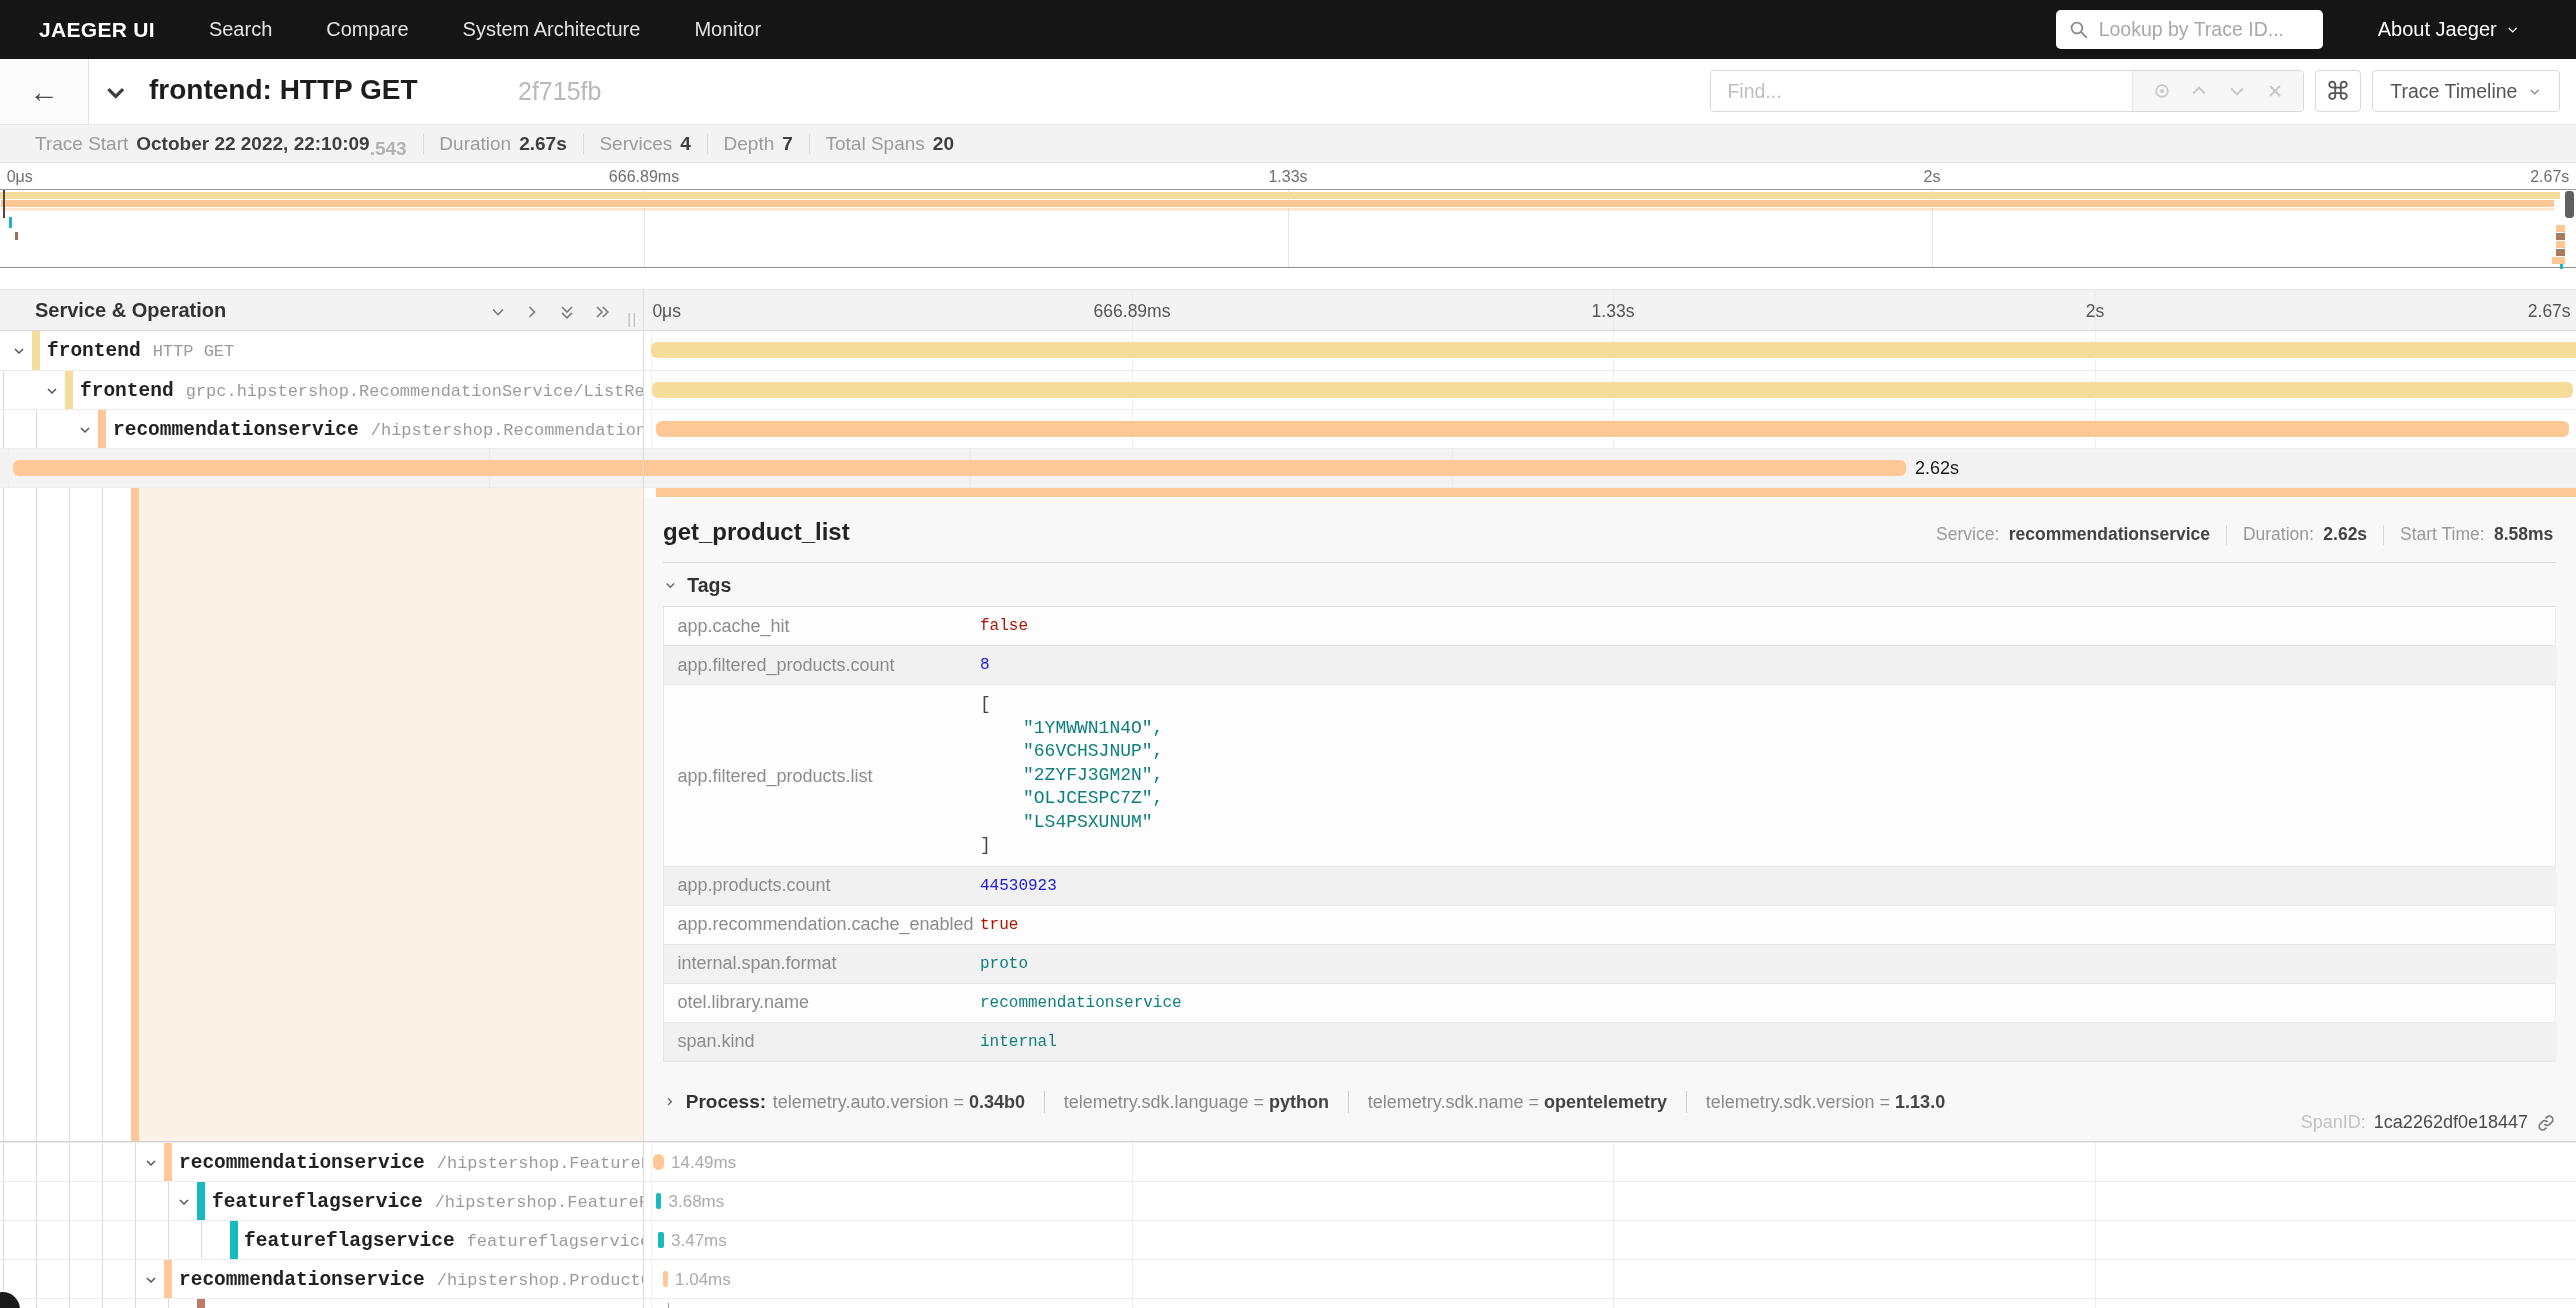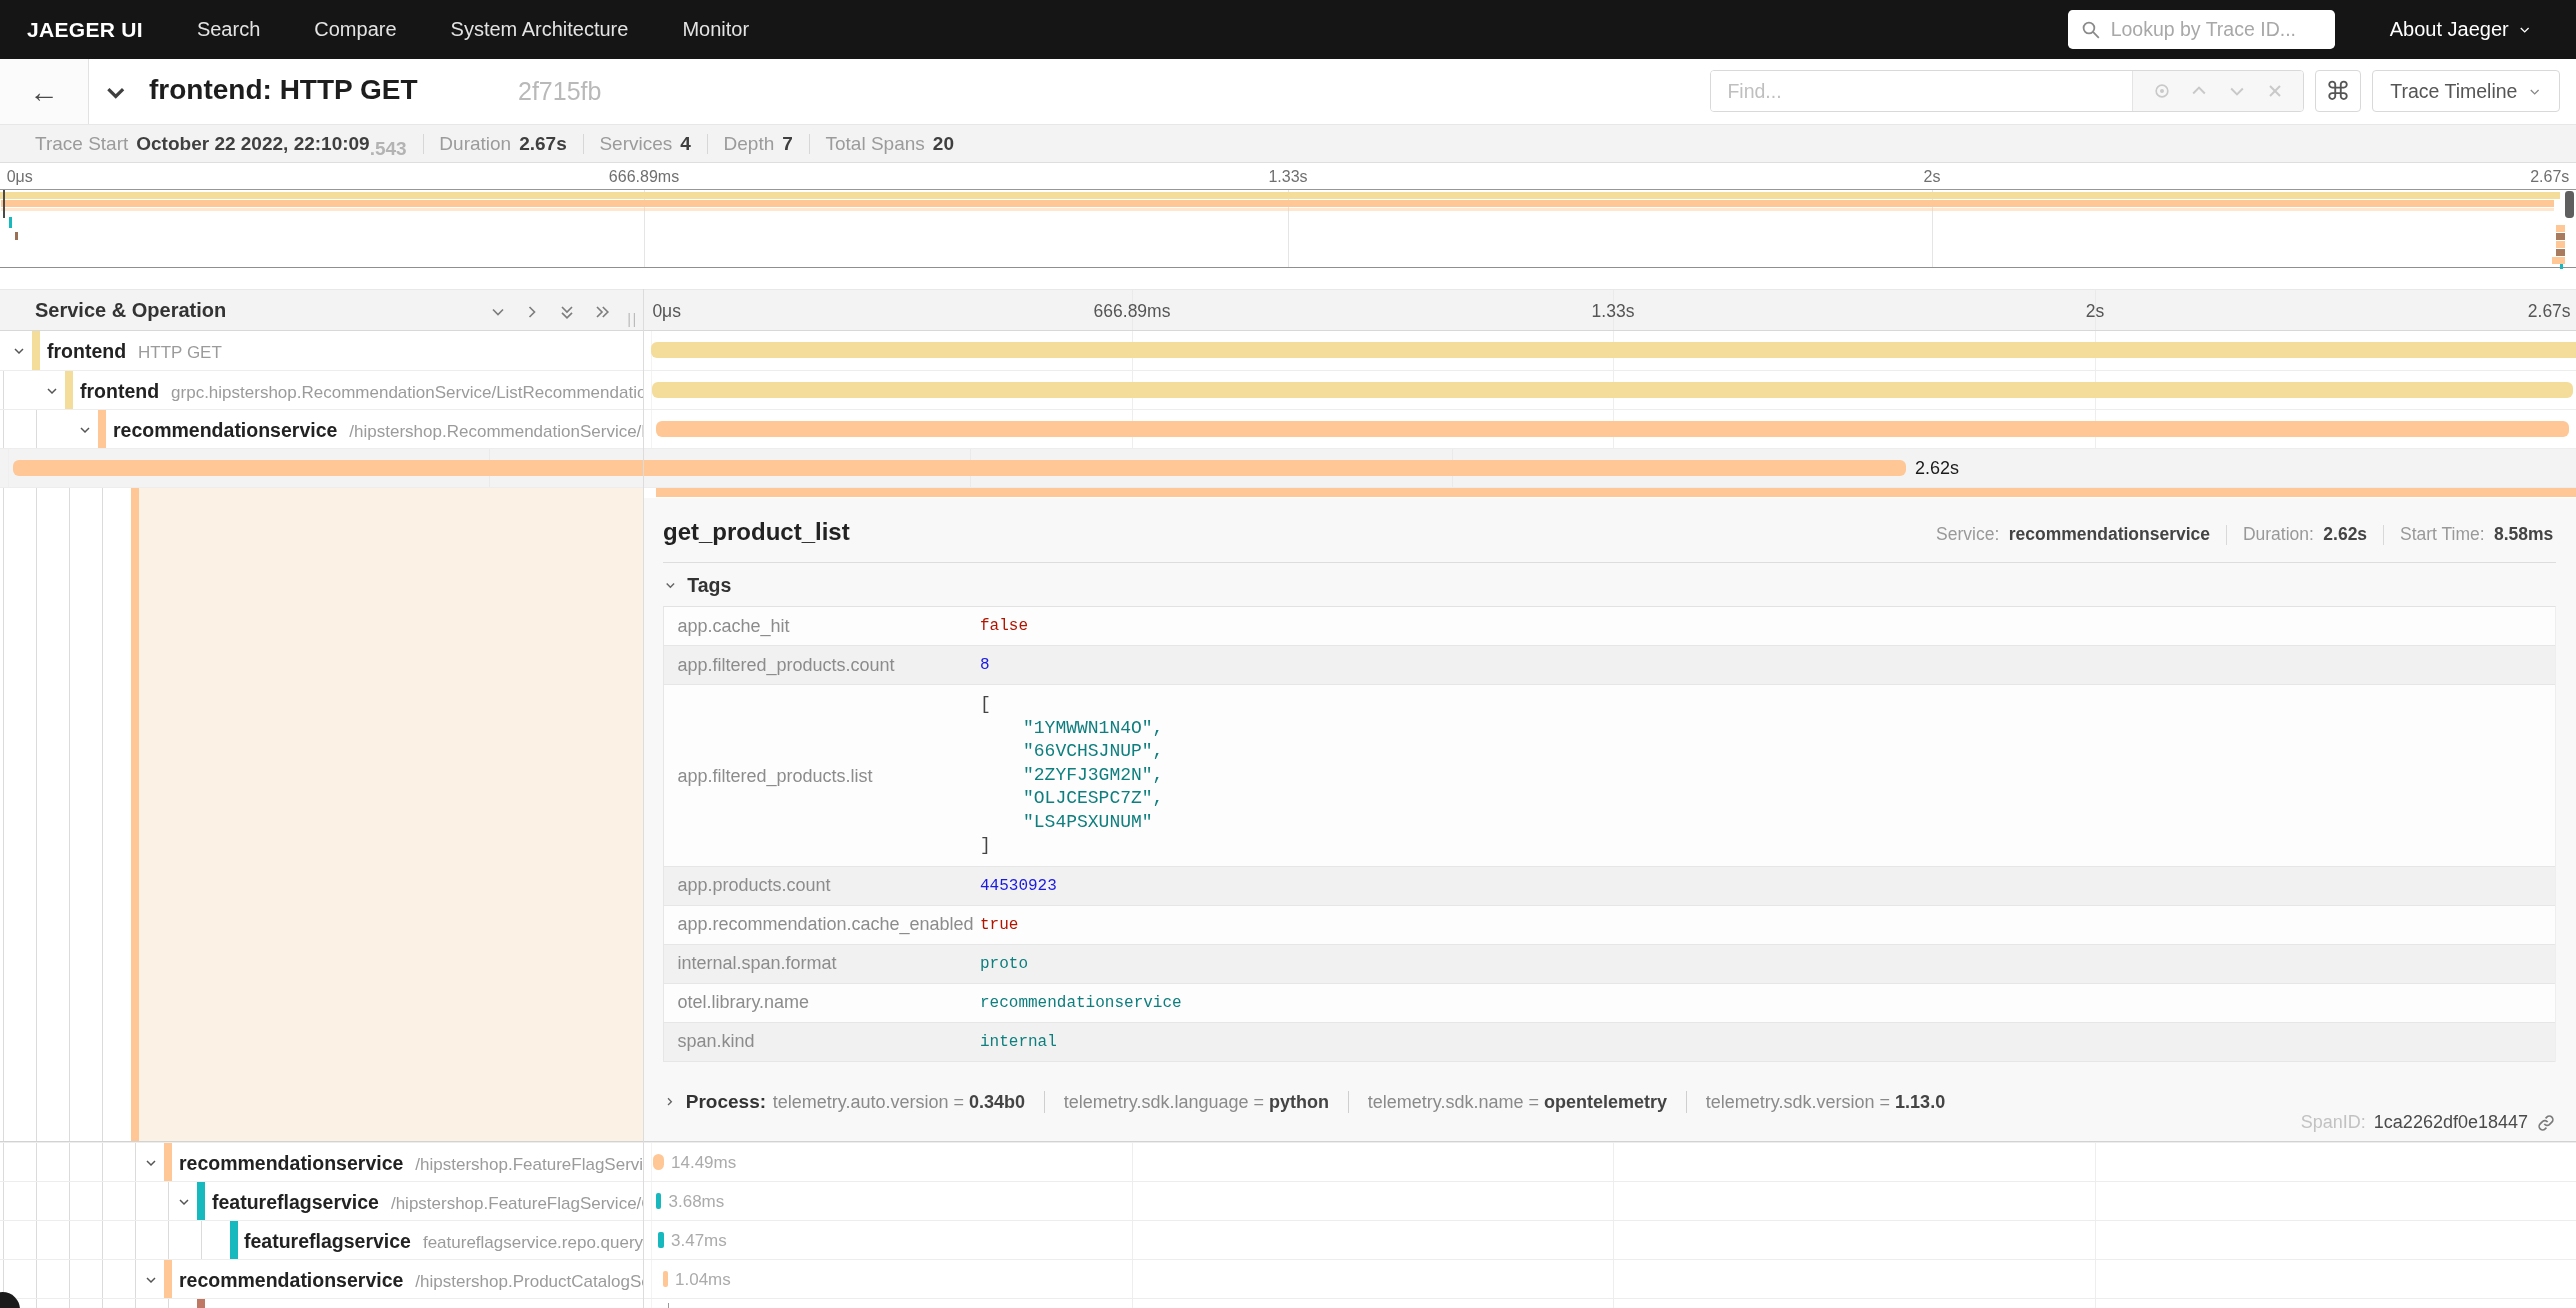--- a/index.html
+++ b/index.html
@@ -1,20 +1,20 @@
 <!DOCTYPE html>
 <html style="font-size:10.7px"><head>
 <meta charset="utf-8">
 <style>
   * { margin:0; padding:0; box-sizing:border-box; }
   body { background:#e8e8e8; font-family:"Liberation Sans", sans-serif; }
   .app { position:relative; width:2576px; height:1308px; background:#fff; overflow:hidden; }
 
   
-  .nav { position:absolute; top:0; left:0; right:0; height:59px; background:#151515; display:flex; align-items:center; padding:0 27px;justify-content:flex-end; }
+  .nav { position:absolute; top:0; left:0; right:0; height:59px; background:#151515; display:flex; align-items:center; padding:0 39px;justify-content:flex-end; }
   .brand { color:#fff; font-size:21px; font-weight:700; letter-spacing:0.3px; margin-right:54px; }
   .nav-item { color:#e3e3e3; font-size:20px; margin-right:54px; cursor:pointer; }
   .nav-right { margin-left:auto; display:flex; align-items:center; }
   .lookup { width:267px; height:39px; background:#fff; border-radius:4.7px; display:flex; align-items:center; padding:0 12px; }
   .lookup input { border:none; outline:none; font-size:19.5px; color:#444; width:100%; margin-left:9.4px; font-family:"Liberation Sans", sans-serif; }
   .lookup input::placeholder { color:#a8a8a8; }
   .about { color:#fff; font-size:20px; margin-left:55px; margin-right:17.5px; display:flex; align-items:center; gap:9.4px; cursor:pointer; }
 
   
   .thead { position:absolute; top:59px; left:0; right:0; height:66px; background:#fff; border-bottom:0.7px solid #e7e7e7; }
@@ -57,21 +57,21 @@
   .ch-icons { position:absolute; right:31px; top:12px; display:flex; gap:14.8px; color:#7d7d7d; }
   .ch-right { flex:1; position:relative; font-size:17.5px; color:#555;
     background-image:linear-gradient(#e6e6e6,#e6e6e6),linear-gradient(#e6e6e6,#e6e6e6),linear-gradient(#e6e6e6,#e6e6e6);
     background-repeat:no-repeat; background-size:0.7px 100%; background-position:489px 0,970px 0,1452px 0; }
   .ch-tick { position:absolute; top:10.7px; }
   .resizer { position:absolute; right:5.4px; bottom:2.7px; color:#bbb; font-size:14.8px; letter-spacing:1.3px; }
 
   
   .srow { height:39px; display:flex; border-top:0.7px solid #ededed; }
   .srow.first { border-top:none; }
-  .lcell { width:643px; position:relative; overflow:hidden; }
+  .lcell { width:643px; position:relative; overflow:hidden;font-family:Liberation Mono, monospace; }
   .rcell { flex:1; position:relative; overflow:hidden;
     background-image:linear-gradient(#ededed,#ededed),linear-gradient(#e6e6e6,#e6e6e6),linear-gradient(#e6e6e6,#e6e6e6),linear-gradient(#e6e6e6,#e6e6e6);
     background-repeat:no-repeat; background-size:0.7px 100%; background-position:8px 0,489px 0,970px 0,1452px 0; }
   .srow.sel { background:#f3f3f3; }
   .guide { position:absolute; top:0; bottom:0; width:0.7px; background:#dbdbdb; }
   .rchev { position:absolute; top:12px; cursor:pointer; }
   .accent { position:absolute; top:0; bottom:0; width:8px; }
   .sname { position:absolute; top:8.7px; font-size:19.5px; font-weight:700; color:#222; white-space:nowrap; }
   .sname .op { font-weight:400; font-size:17px; color:#9b9b9b; margin-left:12px; }
   .bar { position:absolute; top:11.4px; height:16px; border-radius:6px; }

